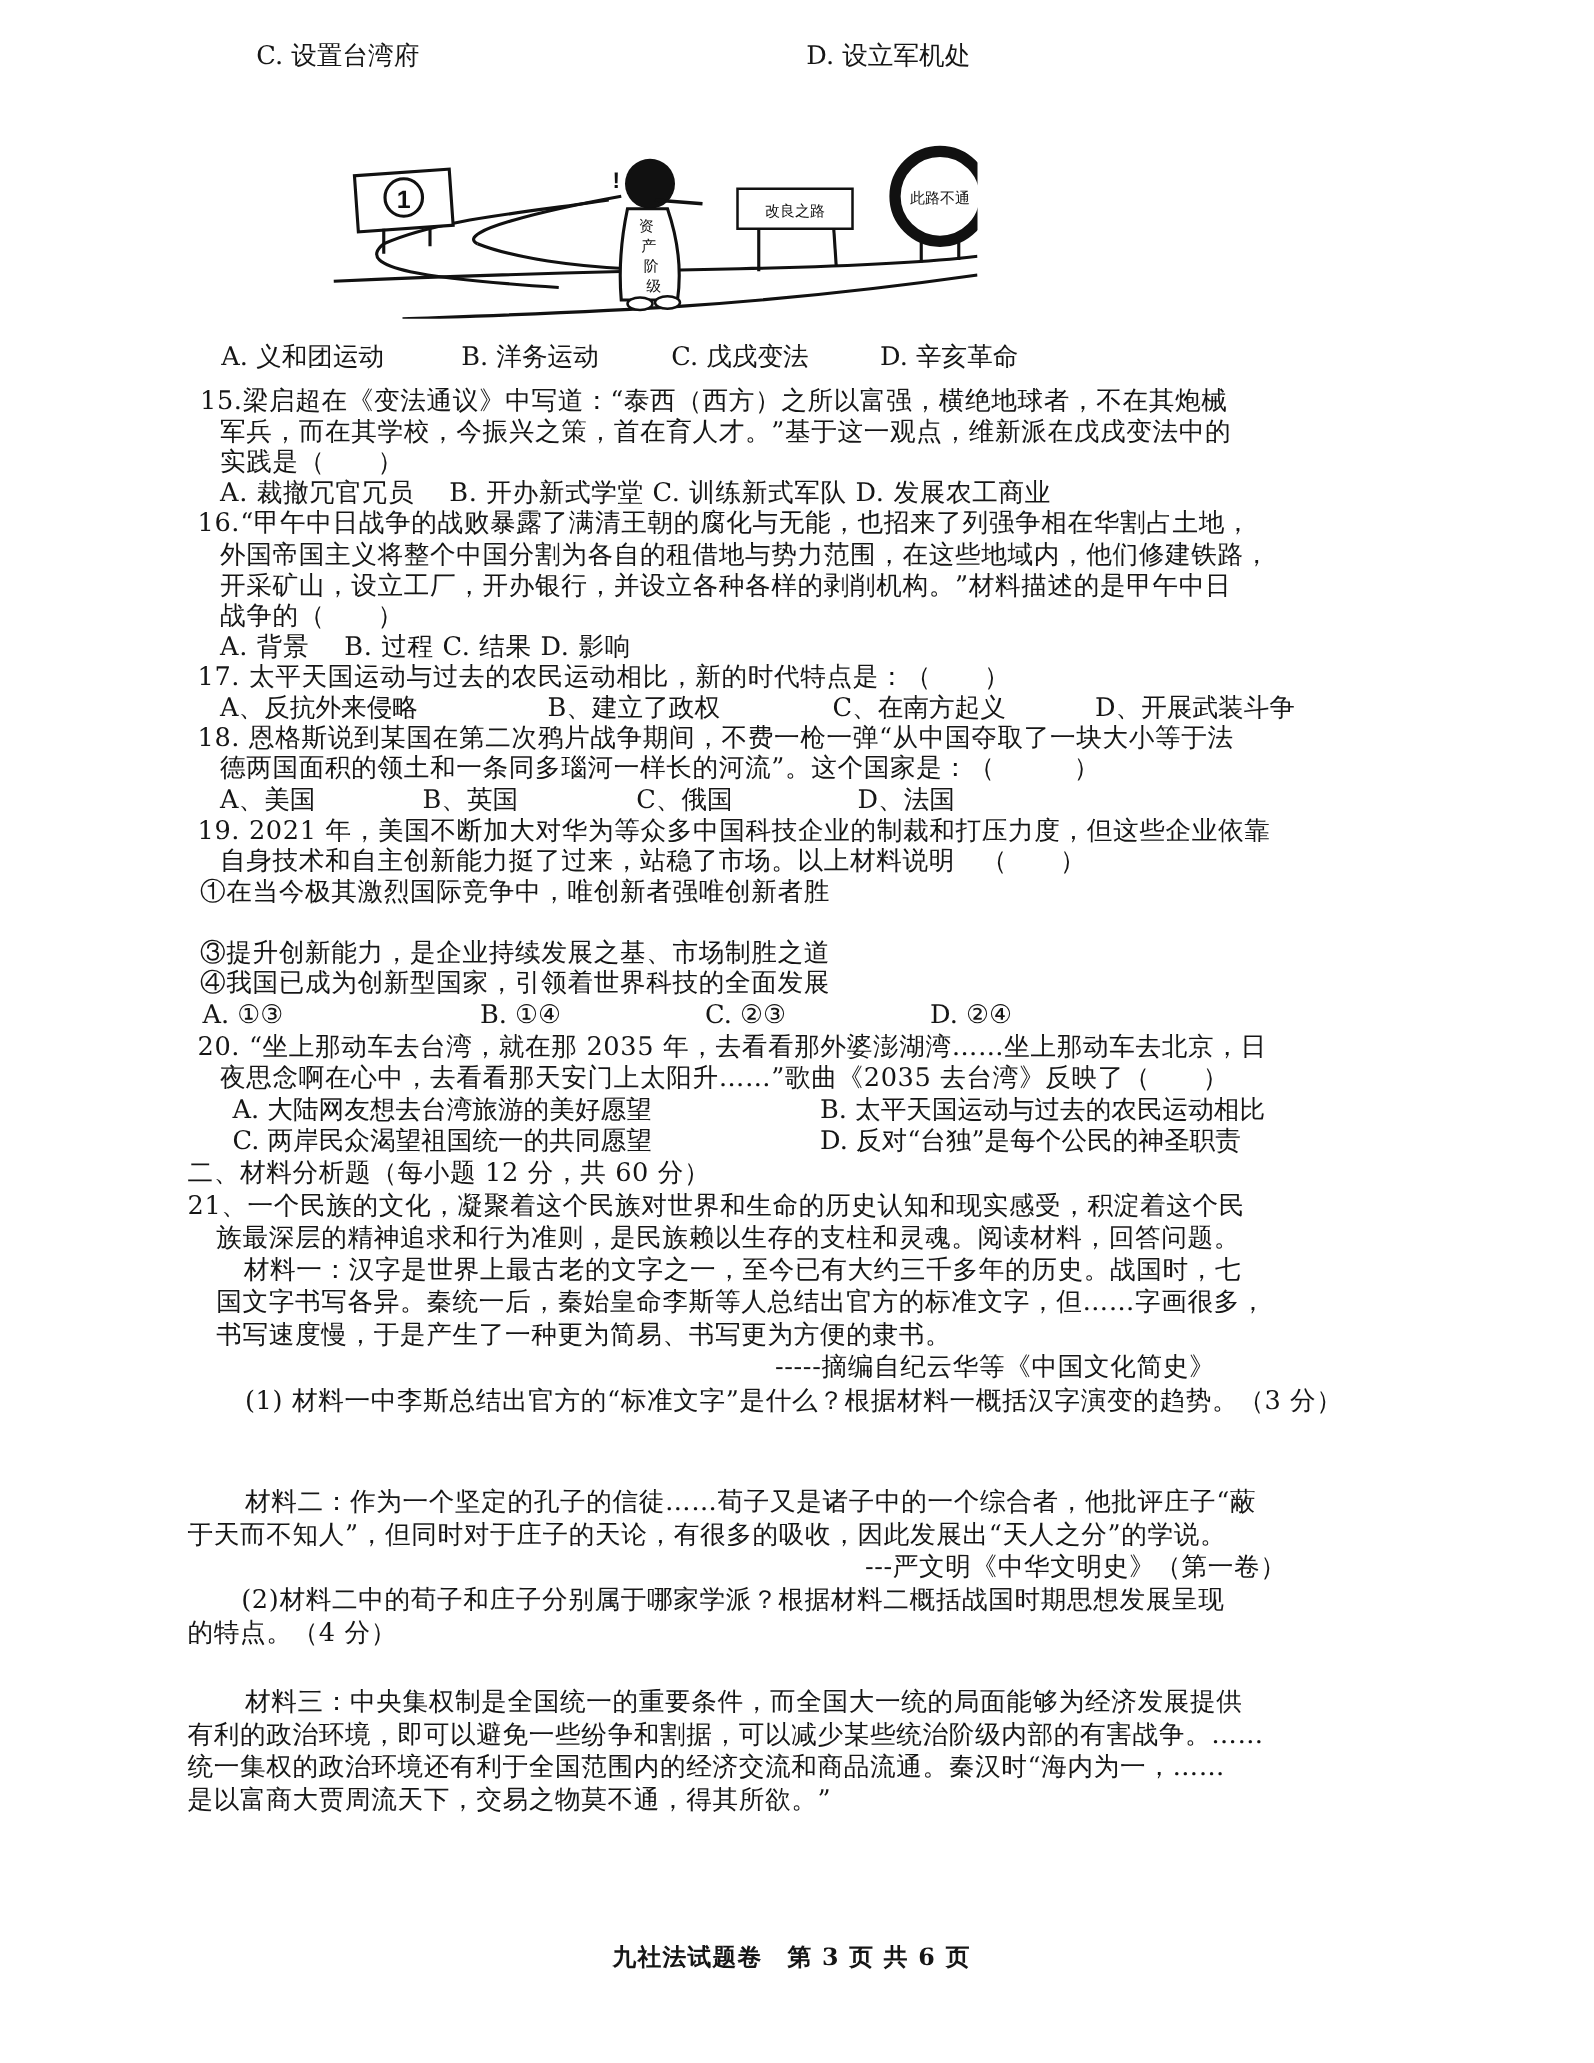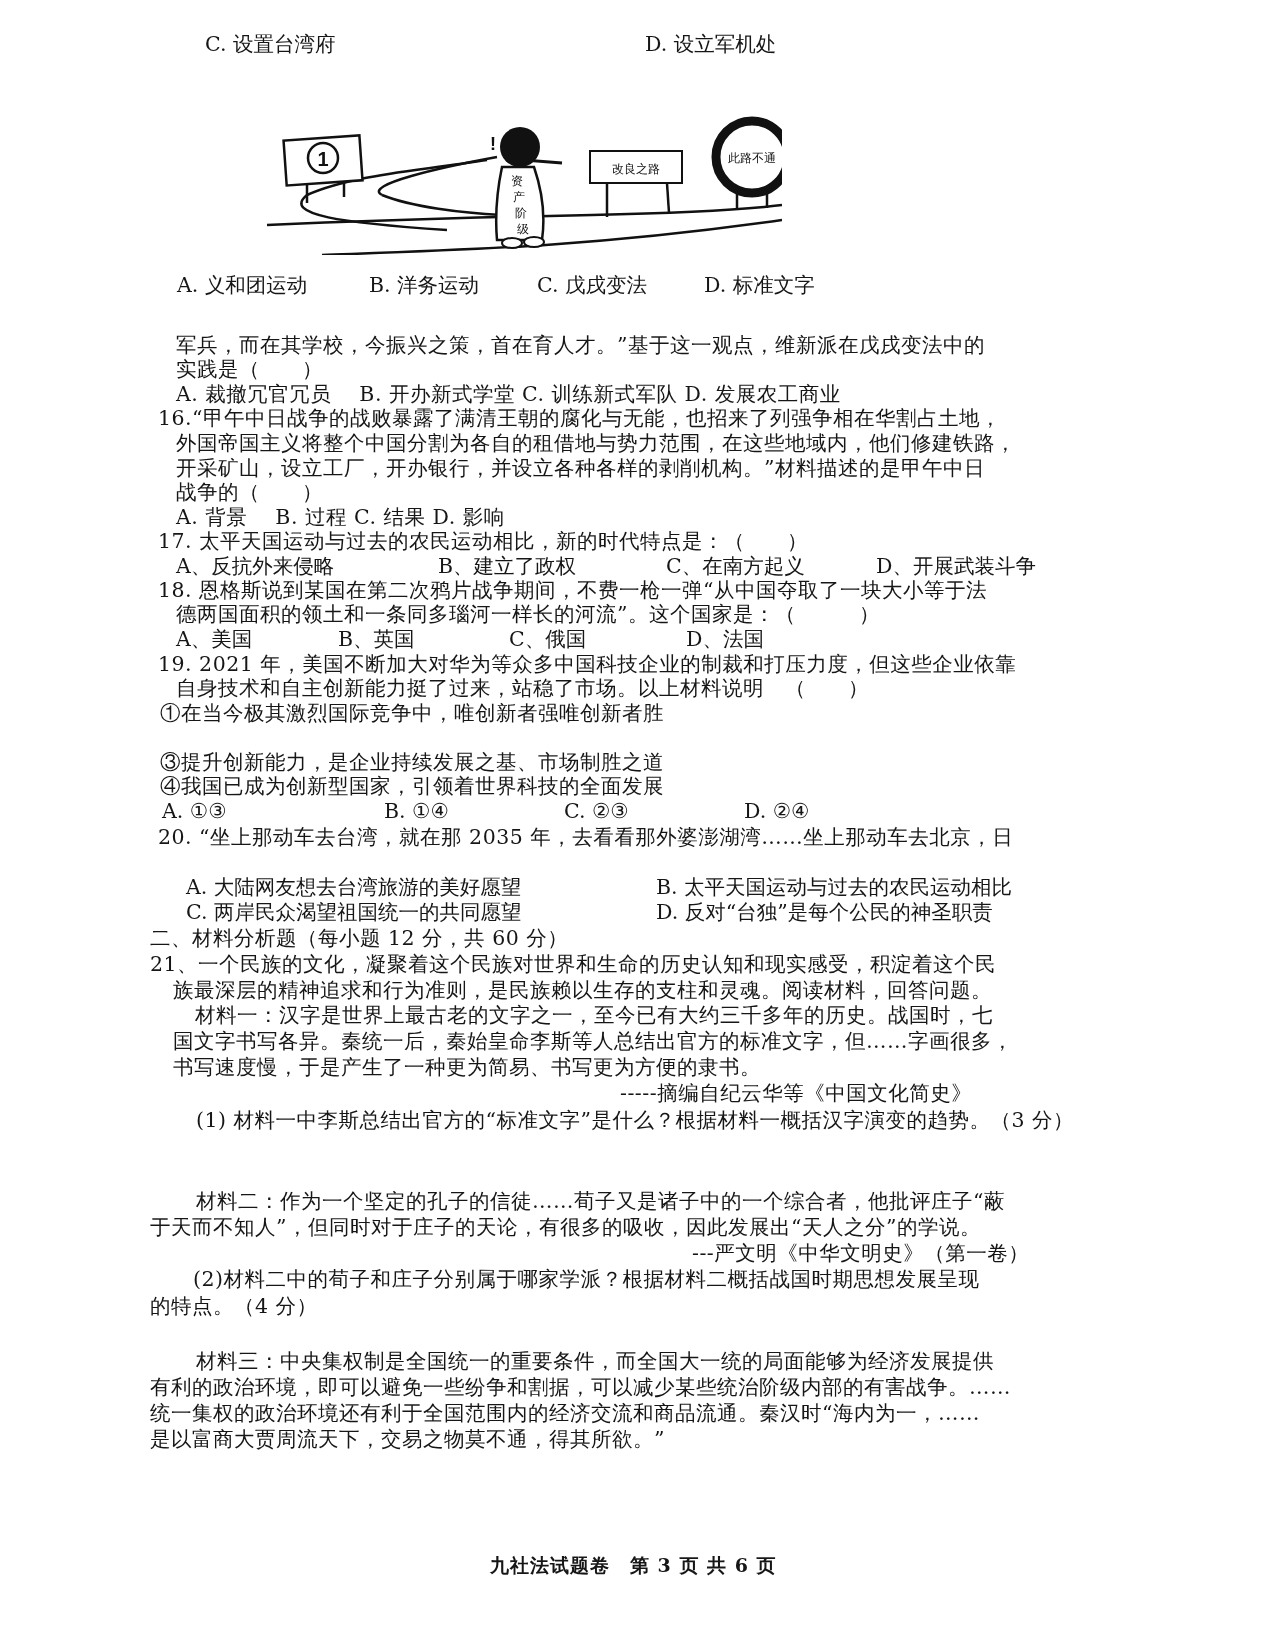--- a/index.html
+++ b/index.html
@@ -59,23 +59,24 @@
       <line x1="475" y1="88" x2="475" y2="105" stroke="#111" stroke-width="2.5"></line>
       <line x1="505" y1="88" x2="505" y2="103" stroke="#111" stroke-width="2.5"></line>
       <text x="490" y="57" text-anchor="middle" font-size="12" fill="#111" font-family="DejaVu Sans, sans-serif">此路不通</text>
     </svg>
   </div>
 
   <div class="opt-row" style="left:177px; top:272px; width:900px;">
     <span style="left:0;">A. 义和团运动</span>
     <span style="left:192px;">B. 洋务运动</span>
     <span style="left:360px;">C. 戊戌变法</span>
-    <span style="left:527px;">D. 标准文字</span>
+    <span style="left:527px;">D. 辛亥革命</span>
   </div>
 
+  <div class="line" style="left:160px; top:307px;">15.梁启超在《变法通议》中写道：“泰西（西方）之所以富强，横绝地球者，不在其炮械</div>
   <div class="line" style="left:176px; top:332px;">军兵，而在其学校，今振兴之策，首在育人才。”基于这一观点，维新派在戊戌变法中的</div>
   <div class="line" style="left:176px; top:356px;">实践是（　　）</div>
   <div class="line" style="left:176px; top:381px;">A. 裁撤冗官冗员　 B. 开办新式学堂 C. 训练新式军队 D. 发展农工商业</div>
 
   <div class="line" style="left:158px; top:405px;">16.“甲午中日战争的战败暴露了满清王朝的腐化与无能，也招来了列强争相在华割占土地，</div>
   <div class="line" style="left:176px; top:430px;">外国帝国主义将整个中国分割为各自的租借地与势力范围，在这些地域内，他们修建铁路，</div>
   <div class="line" style="left:176px; top:455px;">开采矿山，设立工厂，开办银行，并设立各种各样的剥削机构。”材料描述的是甲午中日</div>
   <div class="line" style="left:176px; top:479px;">战争的（　　）</div>
   <div class="line" style="left:176px; top:504px;">A. 背景　 B. 过程 C. 结果 D. 影响</div>
 
@@ -102,20 +103,21 @@
   <div class="line" style="left:160px; top:749px;">③提升创新能力，是企业持续发展之基、市场制胜之道</div>
   <div class="line" style="left:160px; top:773px;">④我国已成为创新型国家，引领着世界科技的全面发展</div>
   <div class="opt-row" style="left:162px; top:798px; width:900px;">
     <span style="left:0;">A. ①③</span>
     <span style="left:222px;">B. ①④</span>
     <span style="left:402px;">C. ②③</span>
     <span style="left:582px;">D. ②④</span>
   </div>
 
   <div class="line" style="left:158px; top:824px;">20. “坐上那动车去台湾，就在那 2035 年，去看看那外婆澎湖湾……坐上那动车去北京，日</div>
+  <div class="line" style="left:176px; top:849px;">夜思念啊在心中，去看看那天安门上太阳升……”歌曲《2035 去台湾》反映了（　　）</div>
   <div class="opt-row" style="left:186px; top:874px; width:900px;">
     <span style="left:0;">A. 大陆网友想去台湾旅游的美好愿望</span>
     <span style="left:470px;">B. 太平天国运动与过去的农民运动相比</span>
   </div>
   <div class="opt-row" style="left:186px; top:899px; width:900px;">
     <span style="left:0;">C. 两岸民众渴望祖国统一的共同愿望</span>
     <span style="left:470px;">D. 反对“台独”是每个公民的神圣职责</span>
   </div>
 
   <div class="line" style="left:150px; top:925px;">二、材料分析题（每小题 12 分，共 60 分）</div>

